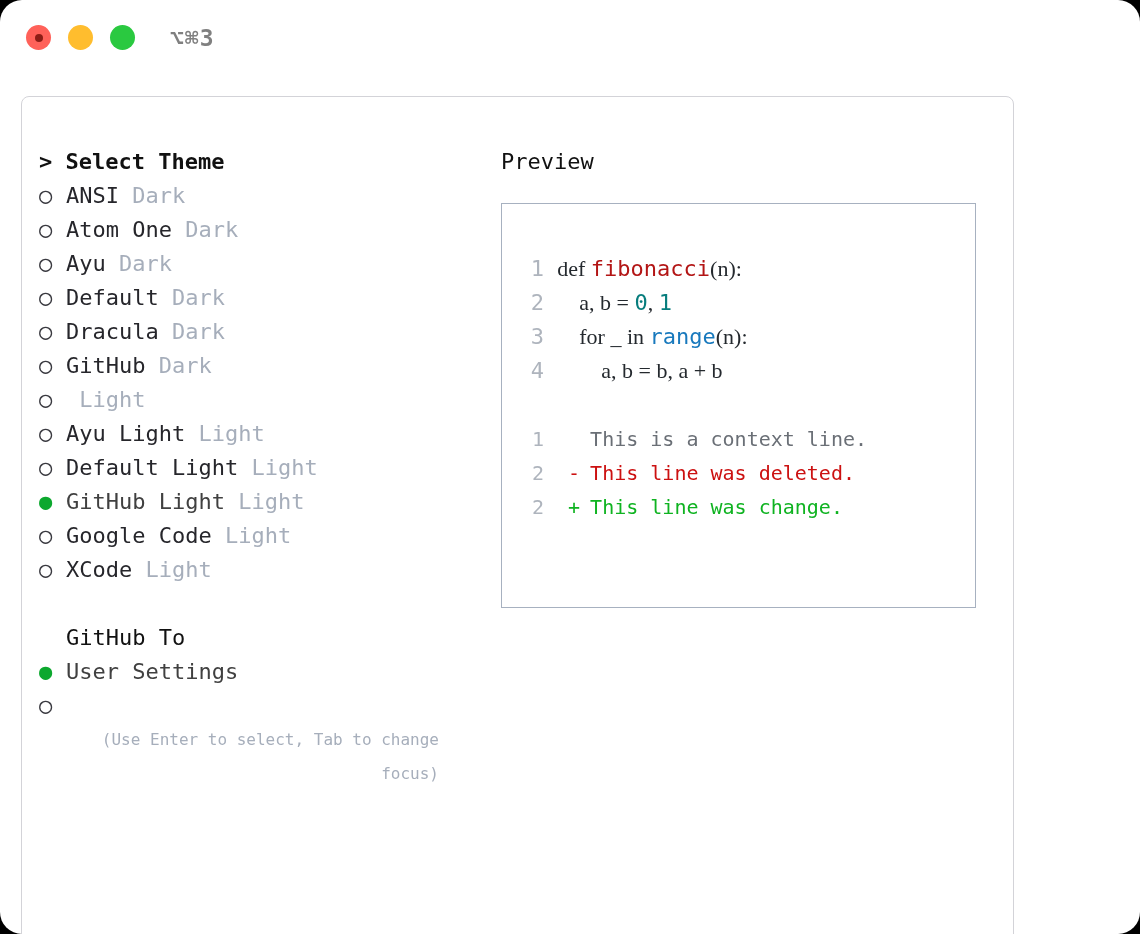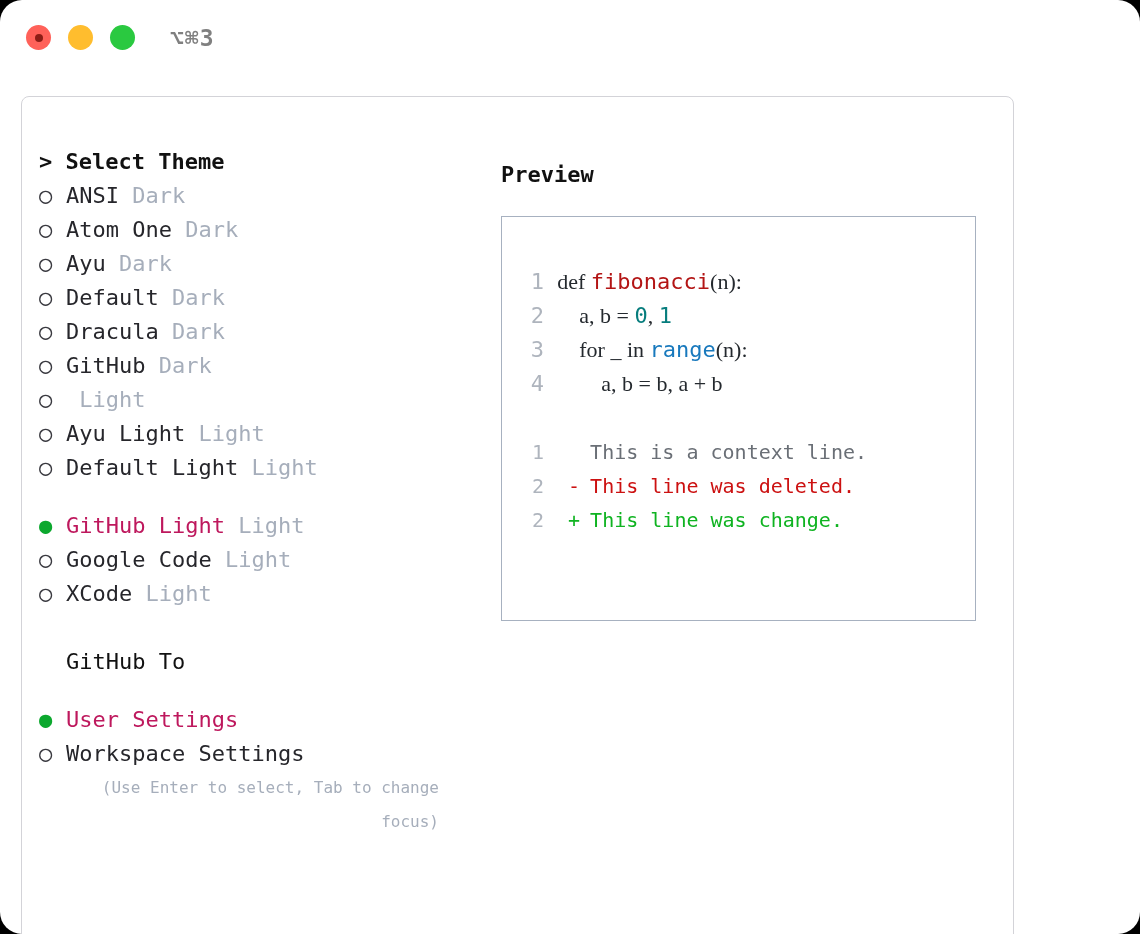--- a/index.html
+++ b/index.html
@@ -113,21 +113,21 @@
     display: inline-block;
     width: 27px;
     flex: 0 0 27px;
     font-size: 22px;
     color: #3a3a40;
   }
   .marker.sel {
     color: #0ca82e;
   }
   .opt-label { color: #26262b; }
-  .opt-row.selected .opt-label { color: #be185d; margin-top: 24px; }
+  .opt-row.selected .opt-label { color: #404040; }
   .opt-variant { color: #a6aebb; }
 
   .section-head {
     font-size: 22px;
     line-height: 34px;
     color: #111111;
     padding-left: 27px;
     white-space: pre;
   }
   .spacer-row { height: 34px; }
@@ -142,24 +142,23 @@
 
   
   .right-col {
     position: absolute;
     left: 479px;
     top: 48px;
     width: 490px;
   }
   .preview-title {
     font-size: 22px;
-    font-weight: bold;
+    font-weight: normal;
     color: #111111;
     line-height: 34px;
-    margin-top: 13px;
   }
   .preview-box {
     margin-top: 24px;
     width: 475px;
     height: 405px;
     border: 1px solid #a7b1c0;
     box-sizing: border-box;
     background: #ffffff;
     padding: 48px 0 0 20px;
   }
@@ -229,21 +228,21 @@
             <div class="opt-row"><span class="marker">○</span><span class="opt-label">Google Code</span><span> </span><span class="opt-variant">Light</span></div>
             <div class="opt-row"><span class="marker">○</span><span class="opt-label">XCode</span><span> </span><span class="opt-variant">Light</span></div>
           </div>
 
         <div class="spacer-row"></div>
 
         <div class="section-head">GitHub To</div>
 
         <div id="apply-items">
             <div class="opt-row selected"><span class="marker sel">●</span><span class="opt-label">User Settings</span></div>
-            <div class="opt-row"><span class="marker">○</span><span class="opt-label">Workspace Settings</span></div>
+            <div class="opt-row"><span class="marker">○</span></div>
           </div>
 
         <div class="hint">(Use Enter to select, Tab to change focus)</div>
       </div>
 
       <div class="right-col">
         <div class="preview-title">Preview</div>
 
         <div class="preview-box">
           <div id="code-block">

